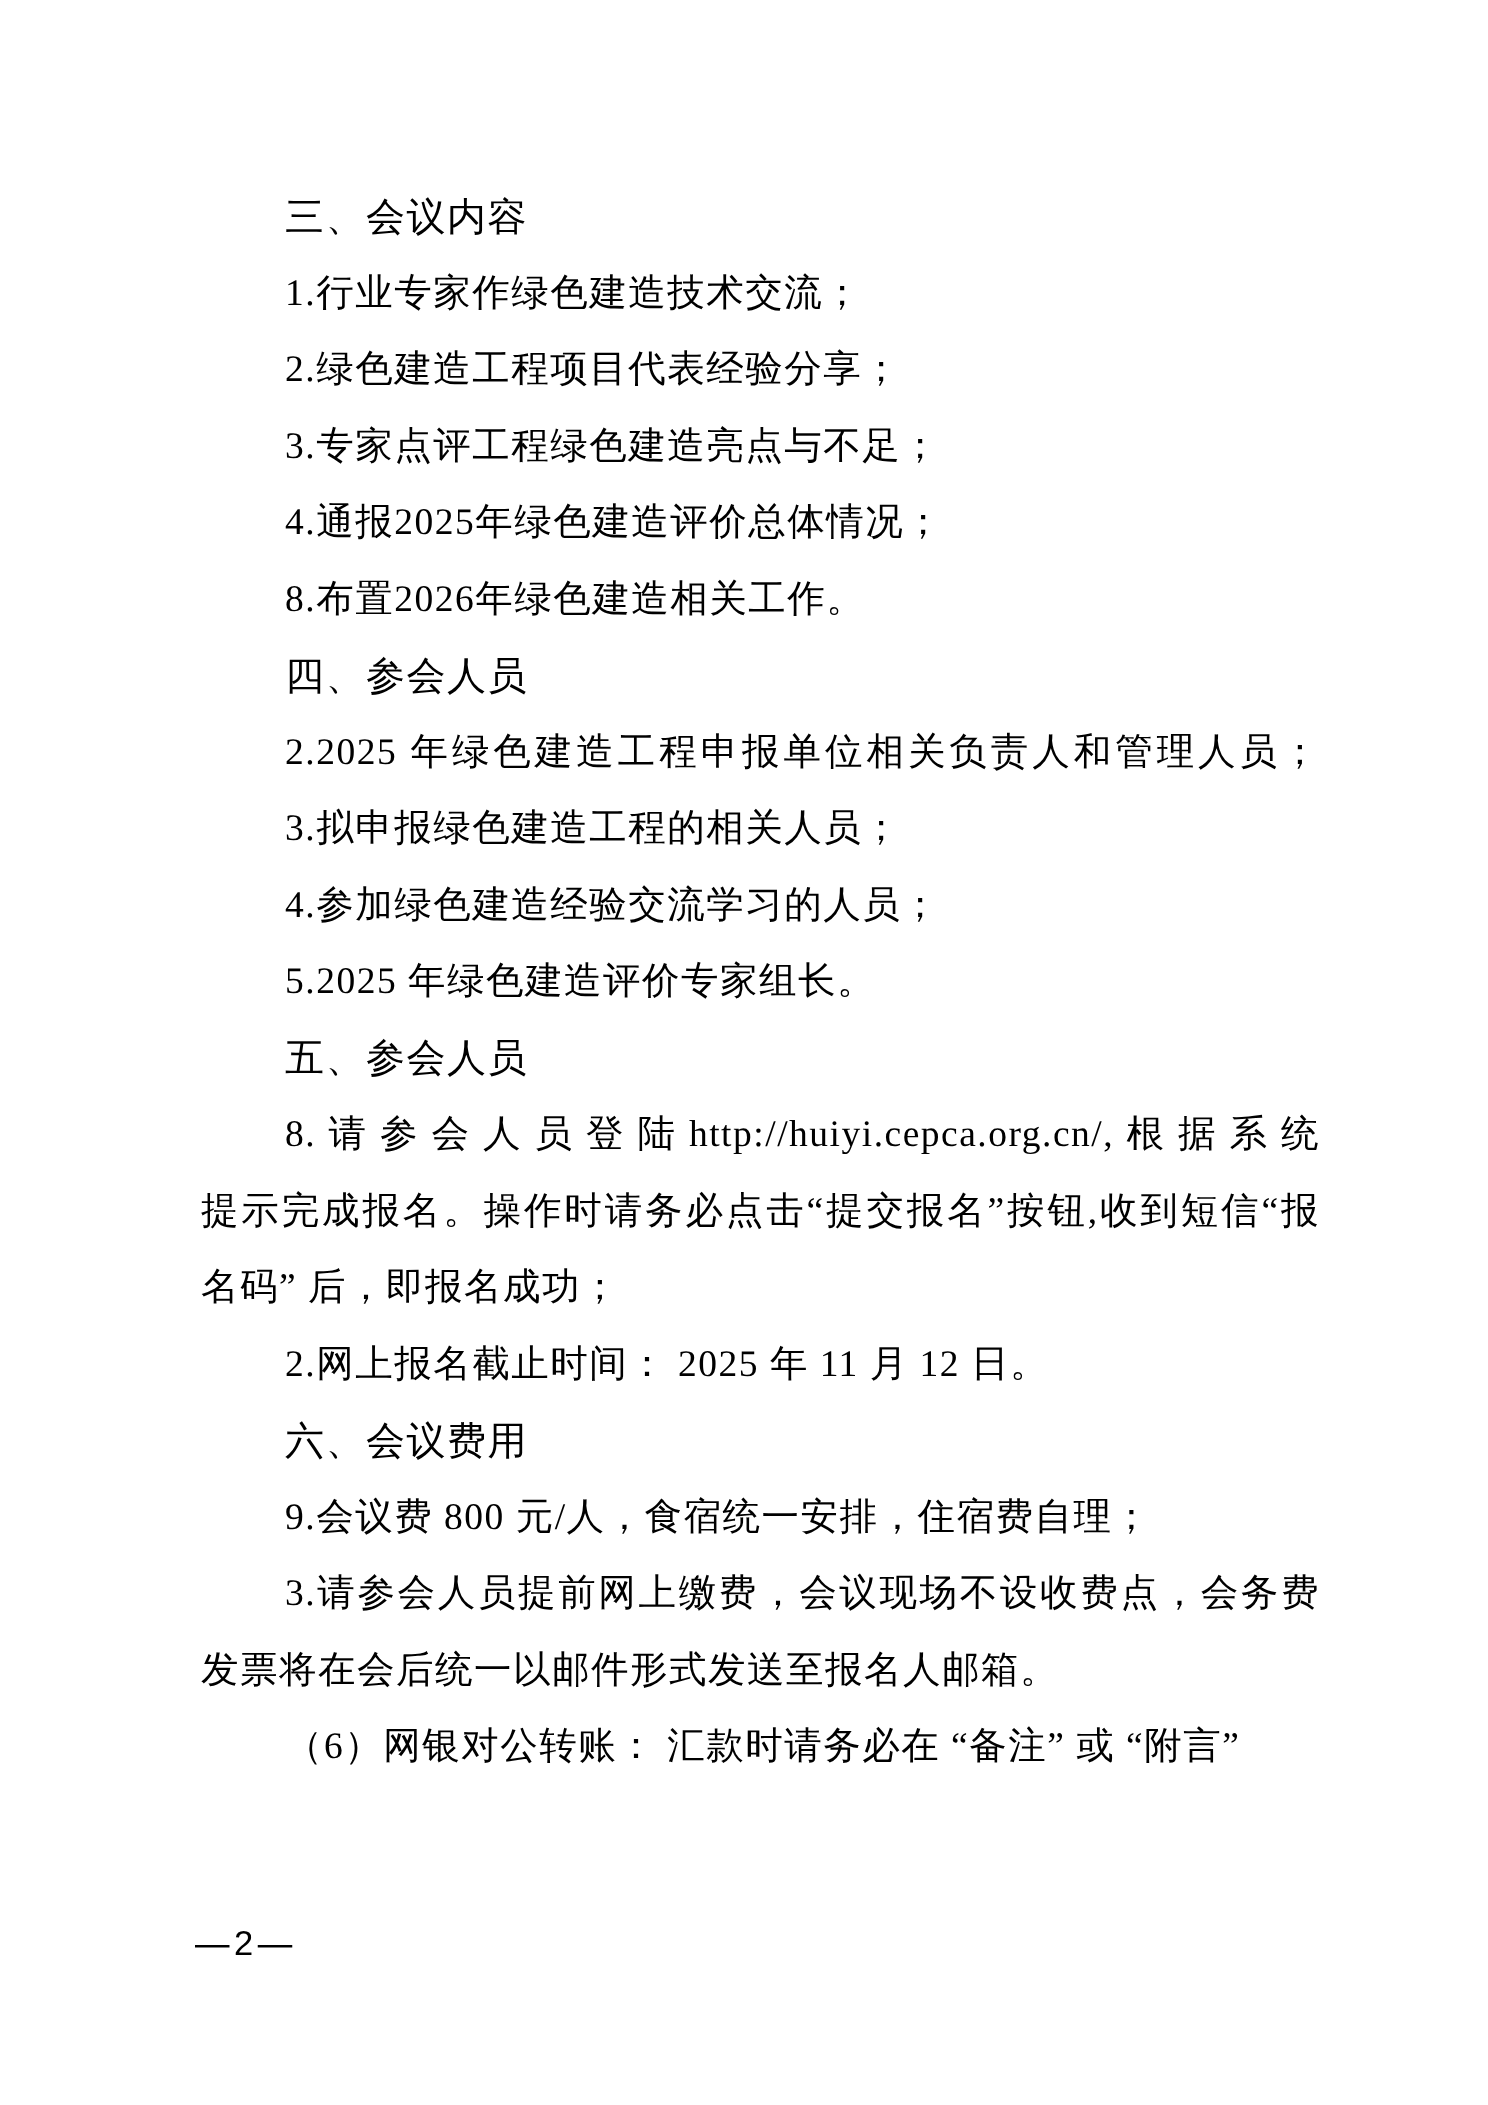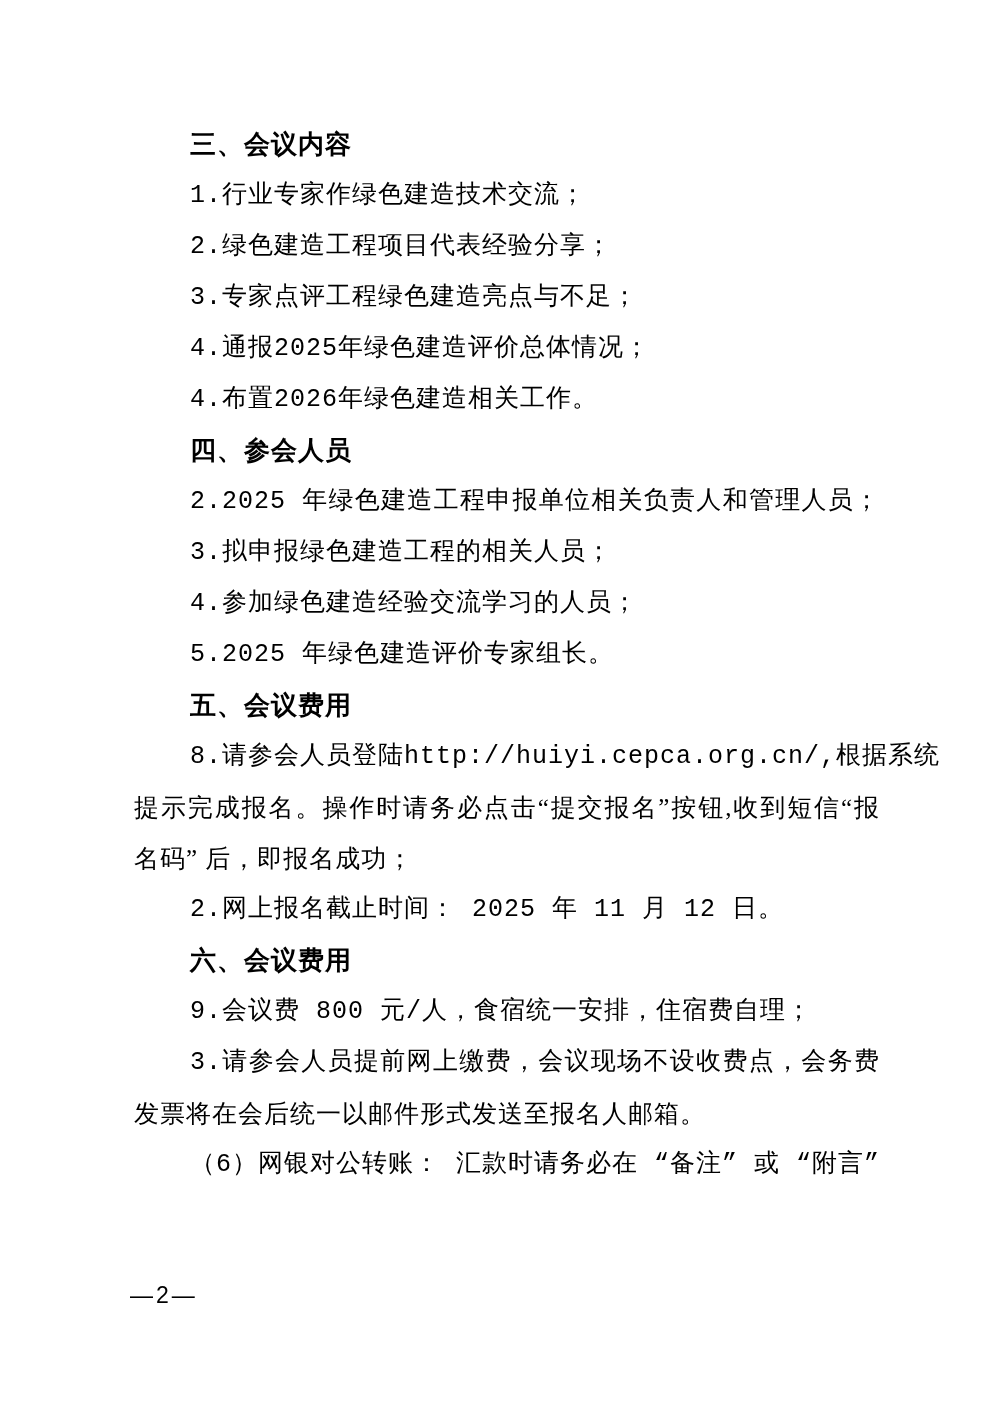--- a/index.html
+++ b/index.html
@@ -23,25 +23,25 @@
   .line {
     height: 51px;
     line-height: 51px;
     font-size: 25px;
     letter-spacing: 1px;
     white-space: nowrap;
     color: #000000;
   }
   .heading {
     font-family: "Liberation Sans", sans-serif;
-    font-weight: 700;
+    font-weight: 400;
     font-size: 26px;
     padding-left: 56px;
   }
-  .item { padding-left: 56px; font-family: Liberation Mono, monospace; }
+  .item { padding-left: 56px; }
   .cont { padding-left: 0; font-family: Liberation Serif, serif; }
   .full {
     text-align: justify;
     text-align-last: justify;
   }
   .pagenum {
     position: absolute;
     left: 130px; top: 1280px;
     font-family: "Liberation Sans", sans-serif;
     font-size: 23px;
@@ -54,29 +54,29 @@
 <body>
 
 <div class="page">
   <div class="content">
 
     <div class="line heading">三、会议内容</div>
     <div class="line item">1.行业专家作绿色建造技术交流；</div>
     <div class="line item">2.绿色建造工程项目代表经验分享；</div>
     <div class="line item">3.专家点评工程绿色建造亮点与不足；</div>
     <div class="line item">4.通报2025年绿色建造评价总体情况；</div>
-    <div class="line item">4.布置2026年绿色建造相关工作。</div>
+    <div class="line item">8.布置2026年绿色建造相关工作。</div>
 
     <div class="line heading">四、参会人员</div>
     <div class="line item full">2.2025 年绿色建造工程申报单位相关负责人和管理人员；</div>
     <div class="line item">3.拟申报绿色建造工程的相关人员；</div>
     <div class="line item">4.参加绿色建造经验交流学习的人员；</div>
     <div class="line item">5.2025 年绿色建造评价专家组长。</div>
 
-    <div class="line heading">五、会议费用</div>
+    <div class="line heading">五、参会人员</div>
     <div class="line item full">8.请参会人员登陆http://huiyi.cepca.org.cn/,根据系统</div>
     <div class="line cont full">提示完成报名。操作时请务必点击“提交报名”按钮,收到短信“报</div>
     <div class="line cont">名码” 后，即报名成功；</div>
     <div class="line item">2.网上报名截止时间： 2025 年 11 月 12 日。</div>
 
     <div class="line heading">六、会议费用</div>
     <div class="line item">9.会议费 800 元/人，食宿统一安排，住宿费自理；</div>
     <div class="line item full">3.请参会人员提前网上缴费，会议现场不设收费点，会务费</div>
     <div class="line cont">发票将在会后统一以邮件形式发送至报名人邮箱。</div>
     <div class="line item">（6）网银对公转账： 汇款时请务必在 “备注” 或 “附言”</div>

